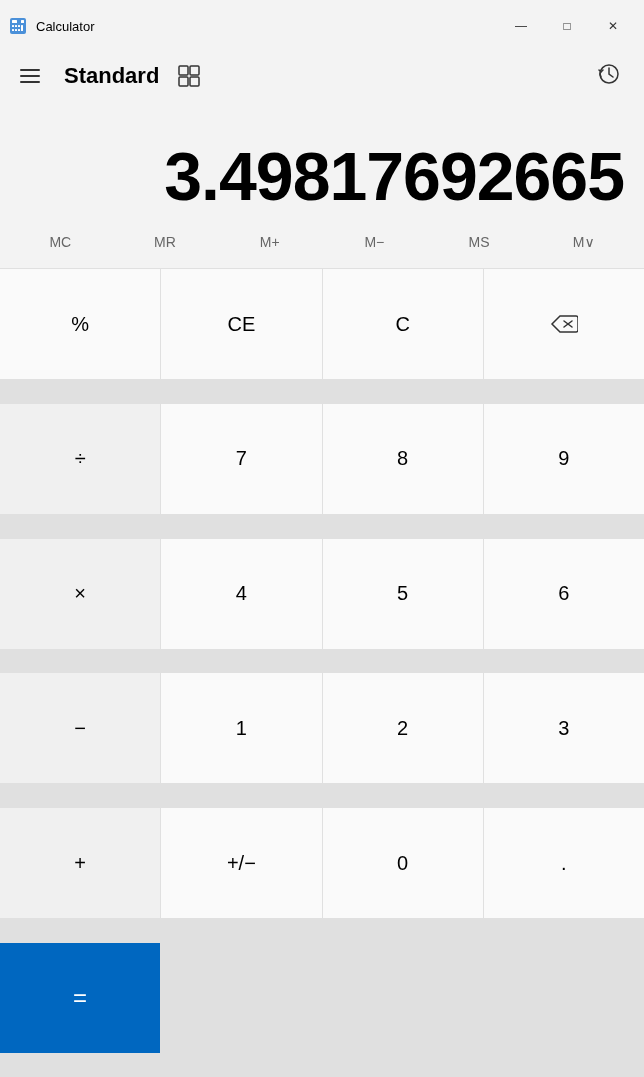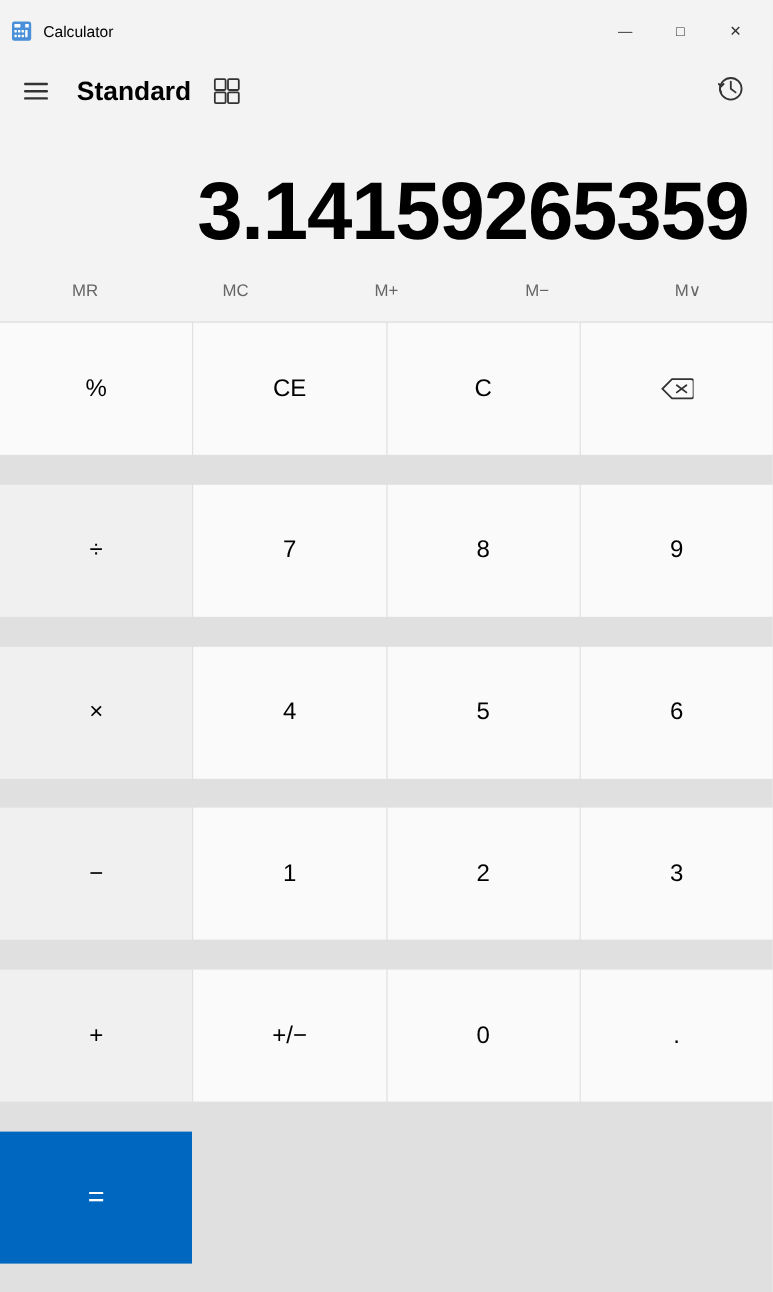--- a/index.html
+++ b/index.html
@@ -242,28 +242,29 @@
       <svg width="22" height="22" viewBox="0 0 22 22" fill="none">
         <circle cx="11" cy="11" r="9" stroke="#333" stroke-width="1.5"></circle>
         <polyline points="11,5 11,11 15,14" stroke="#333" stroke-width="1.5" stroke-linecap="round"></polyline>
         <path d="M3 8 Q1 11 3 14" stroke="#333" stroke-width="1.5" stroke-linecap="round" fill="none"></path>
         <polyline points="1,7 3,9 5,7" stroke="#333" stroke-width="1.5" stroke-linecap="round" stroke-linejoin="round" fill="none"></polyline>
       </svg>
     </div>
   </div>
 
   <div class="display-area">
-    <span class="display-value">3.14159265359</span>
+    <span class="display-value">3.49817692665</span>
   </div>
 
   <div class="memory-row">
+    <button class="memory-btn">MC</button>
     <button class="memory-btn">MR</button>
-    <button class="memory-btn">MC</button>
     <button class="memory-btn">M+</button>
     <button class="memory-btn">M−</button>
+    <button class="memory-btn">MS</button>
     <button class="memory-btn">M∨</button>
   </div>
 
   <div class="calc-grid">
 
     <button class="calc-btn">%</button>
     <button class="calc-btn">CE</button>
     <button class="calc-btn">C</button>
     <button class="calc-btn">
       <svg width="28" height="20" viewBox="0 0 28 20" fill="none">

